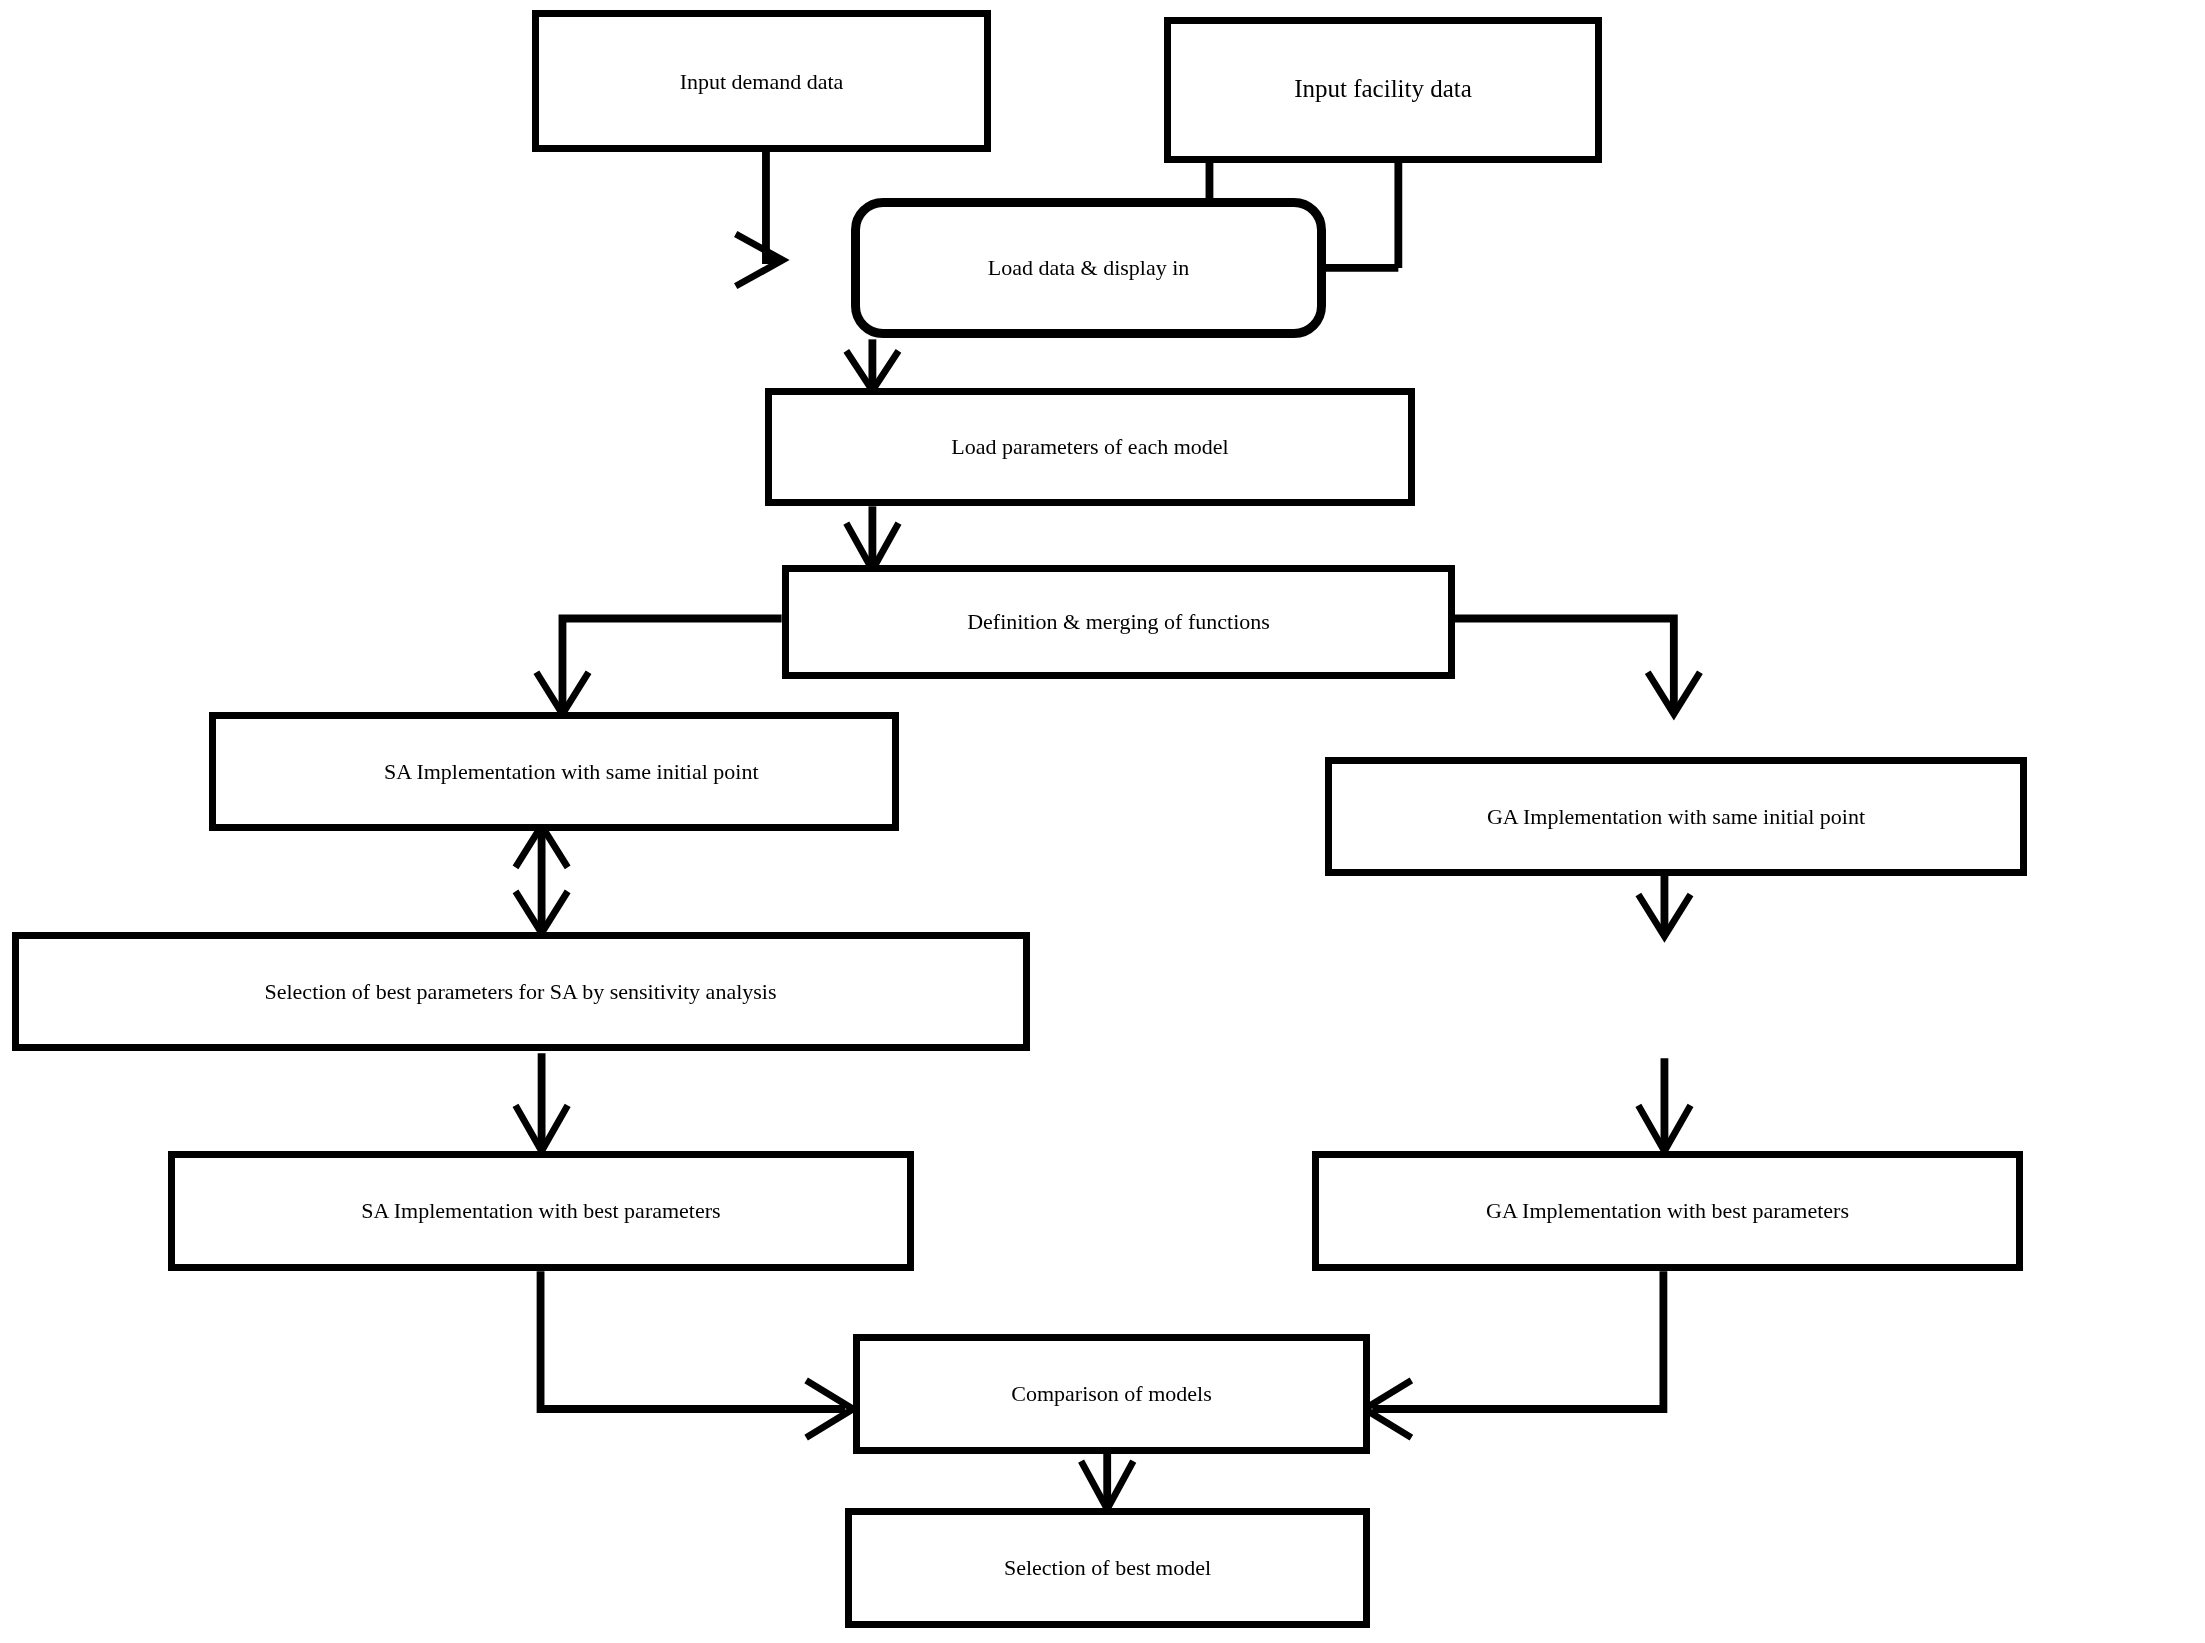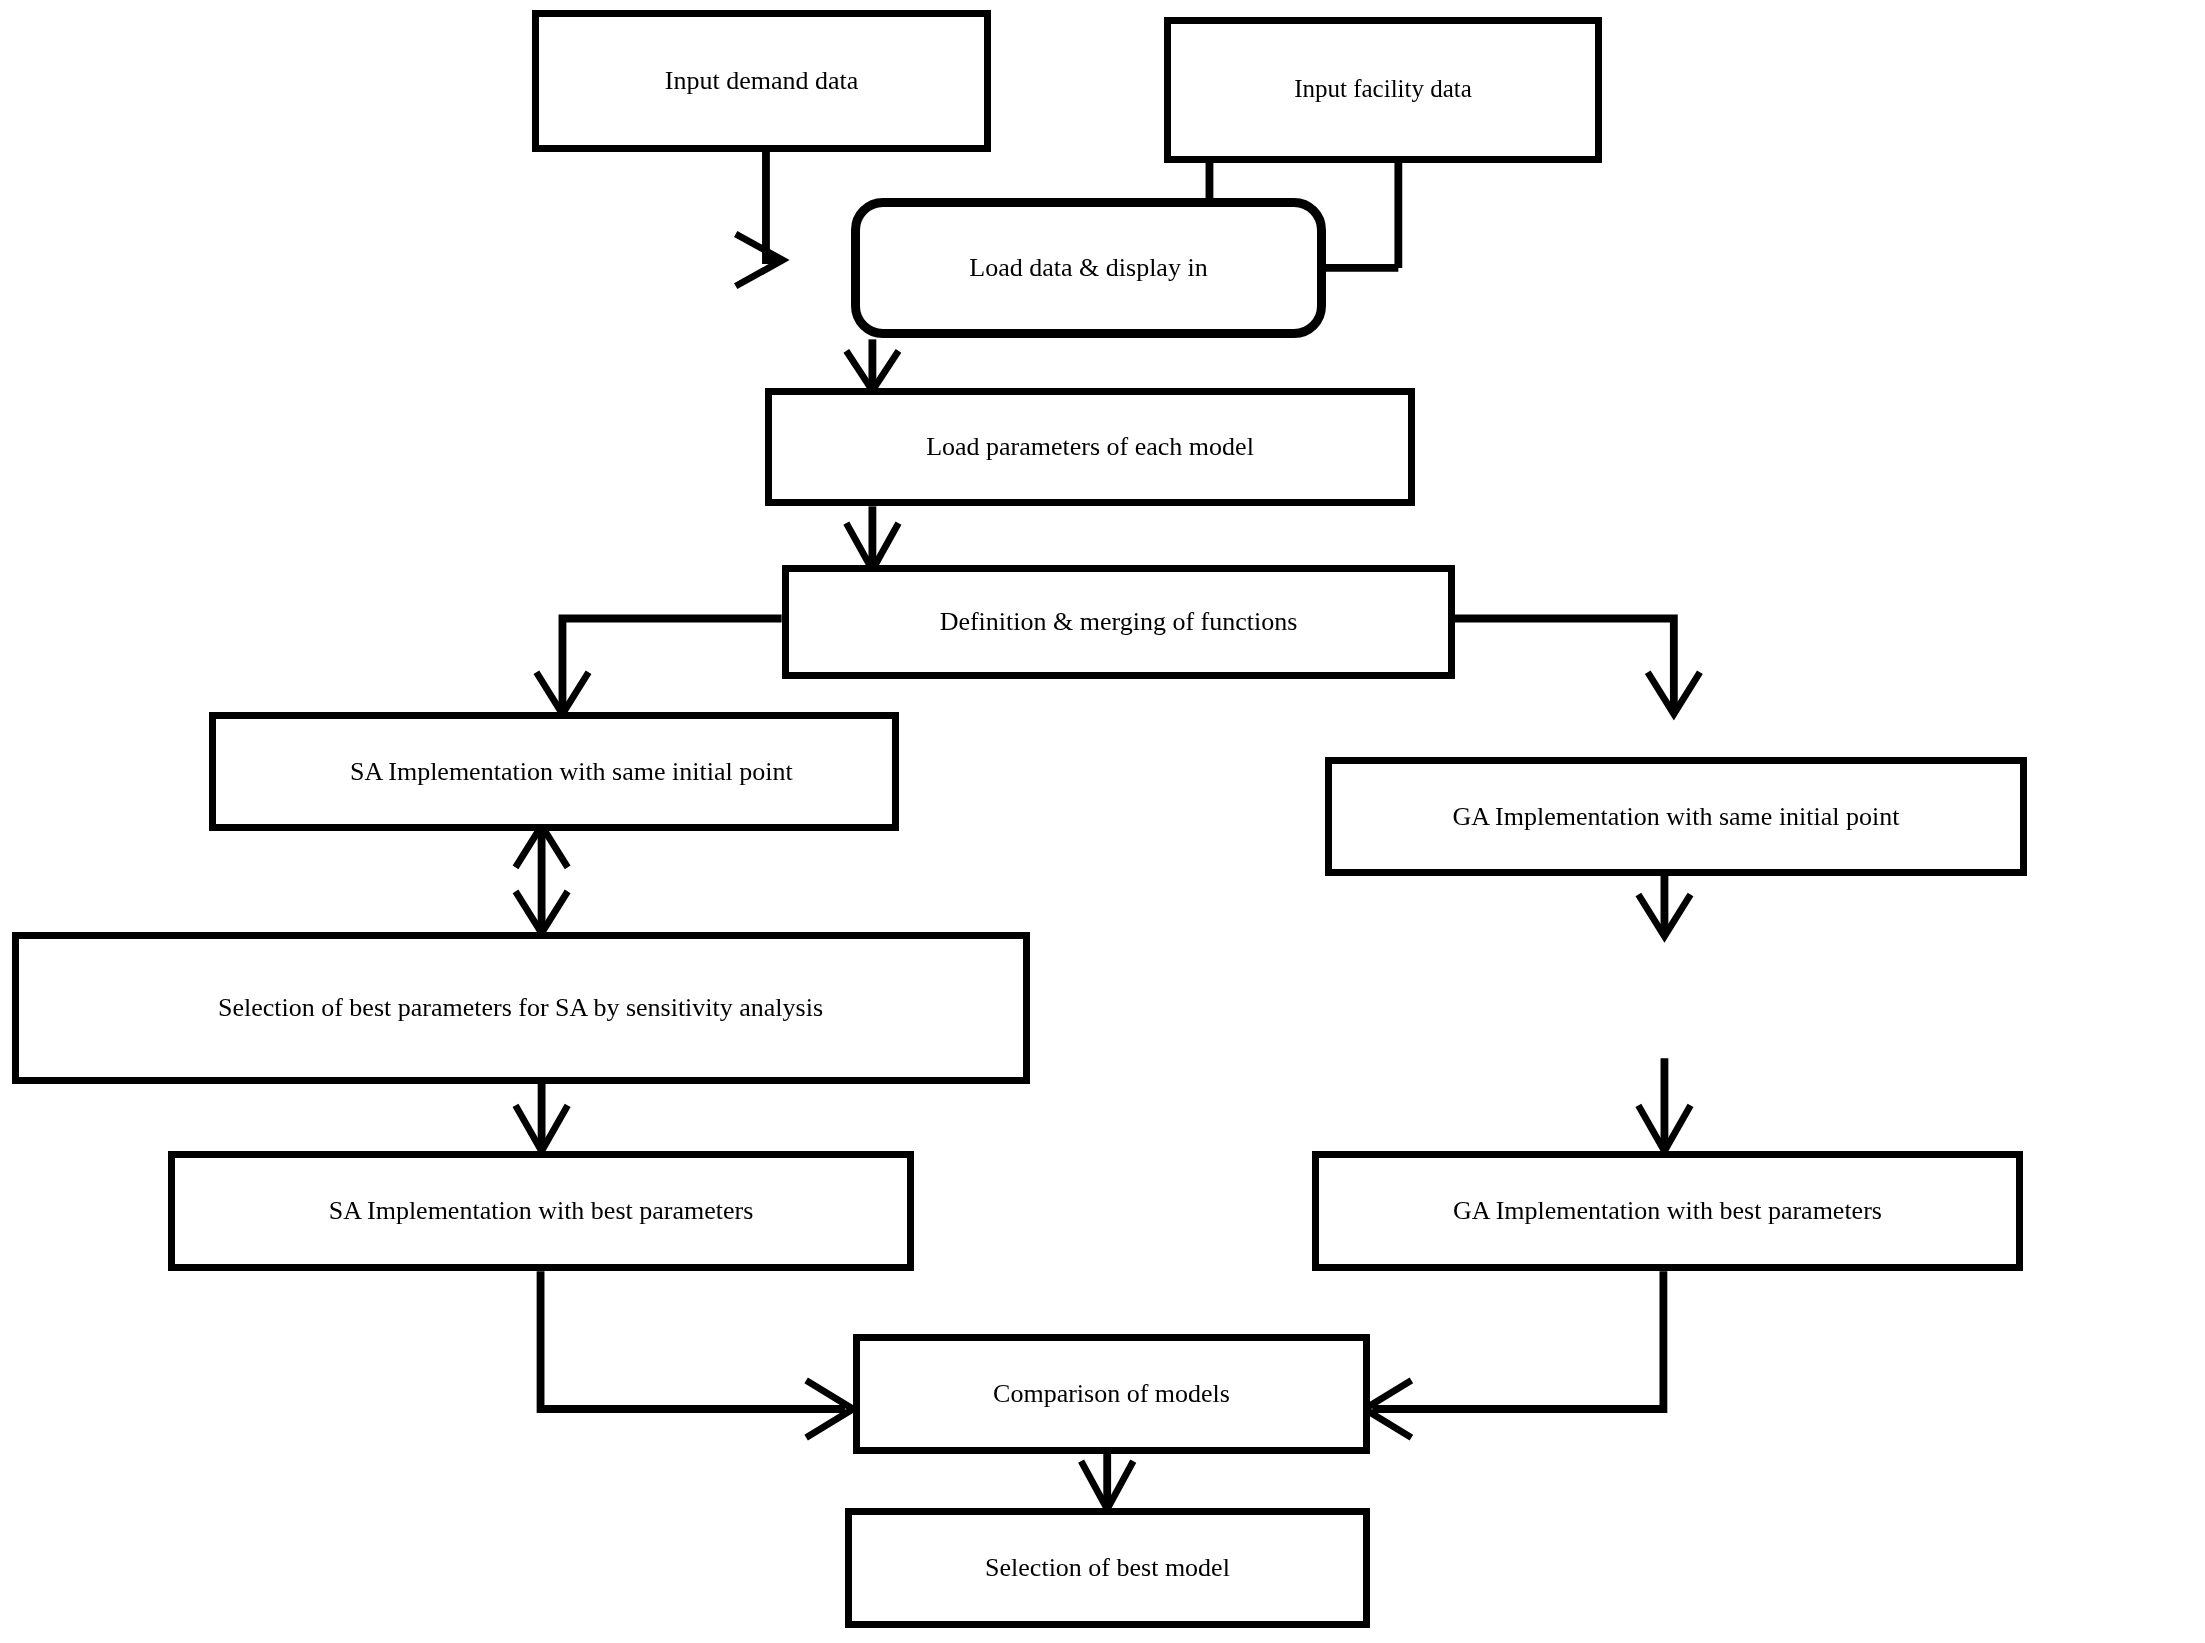--- a/index.html
+++ b/index.html
@@ -1,21 +1,21 @@
 <!DOCTYPE html>
 <html style="font-size:8.3px"><head>
 <meta charset="utf-8">
 <style>
   html,body{margin:0;padding:0;background:#ffffff;}
   #stage{position:relative;width:2205px;height:1644px;background:#ffffff;
          font-family:"Liberation Serif","DejaVu Serif",serif;overflow:hidden;}
   .node{position:absolute;box-sizing:border-box;background:#ffffff;
         border:7.3px solid #000000;display:flex;align-items:center;
         justify-content:center;text-align:center;color:#000000;
-        font-size:26px;line-height:1.15;padding:0 9.4px;}
+        font-size:22px;line-height:1.15;padding:0 9.4px;}
   .node.rounded{border-radius:32px;border-width:9.4px;}
   svg.edges{position:absolute;left:0;top:0;width:2205px;height:1644px;
             pointer-events:none;}
   .ln2{stroke:#000000;stroke-width:15;fill:none;}
   .hd{stroke:#000000;stroke-width:13;fill:none;stroke-linecap:butt;}
 </style>
 </head>
 <body>
 
 <div id="stage">
@@ -113,21 +113,21 @@
   </div>
 
   <div class="node" style="left:209px;top:712px;width:690px;height:119px;padding-left:44px;">
     <span>SA Implementation with same initial point</span>
   </div>
 
   <div class="node" style="left:1325px;top:725px;width:702px;height:119px;margin-top:32px;">
     <span>GA Implementation with same initial point</span>
   </div>
 
-  <div class="node" style="left:11.5px;top:932px;width:1018px;height:152px;">
+  <div class="node" style="left:11.5px;top:932px;width:1018px;height:119px;">
     <span>Selection of best parameters for SA by sensitivity analysis</span>
   </div>
 
 
   <div class="node" style="left:168px;top:1151px;width:746px;height:120px;">
     <span>SA Implementation with best parameters</span>
   </div>
 
   <div class="node" style="left:1312px;top:1151px;width:711px;height:120px;">
     <span>GA Implementation with best parameters</span>

